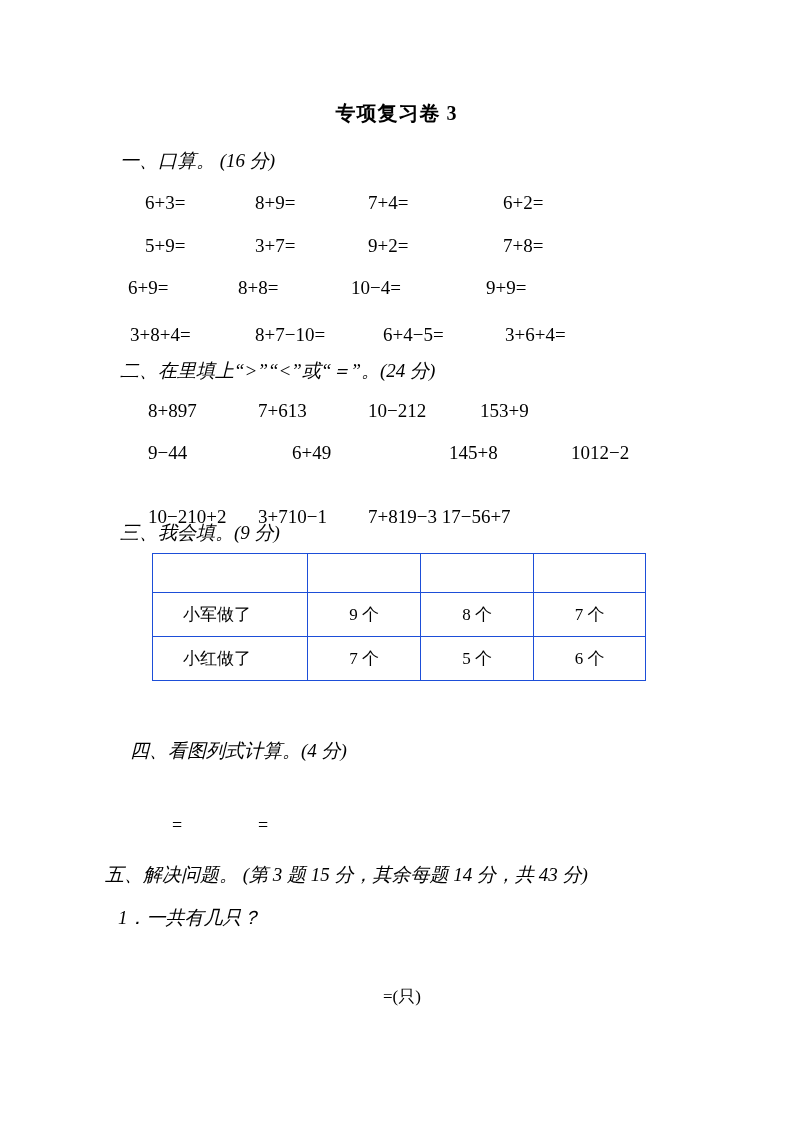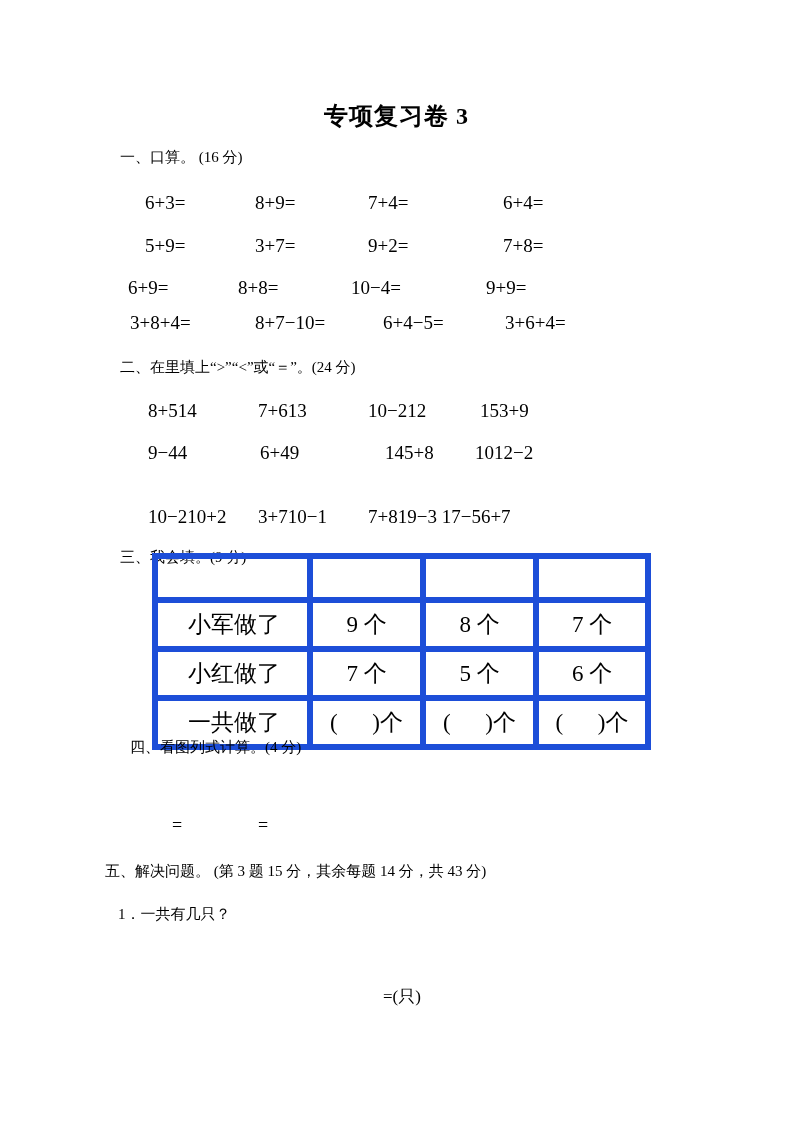--- a/index.html
+++ b/index.html
@@ -11,28 +11,29 @@
     color: #000000;
     font-family: "Liberation Serif", "DejaVu Serif", serif;
     overflow: hidden;
   }
   .title {
     position: absolute;
     top: 100px;
     left: 0;
     width: 100%;
     text-align: center;
-    font-size: 24px;
+    font-size: 20px;
     font-weight: bold;
     letter-spacing: 1px;
   }
   .heading {
     position: absolute;
-    font-size: 15px;
+    font-size: 19px;
     white-space: pre;
+    font-style: italic;
   }
   .prob-row {
     position: absolute;
     display: flex;
     font-size: 19px;
     white-space: pre;
   }
   
   .s1 .c1 { width: 110px; }
   .s1 .c2 { width: 113px; }
@@ -52,22 +53,22 @@
   .s2c .c2 { width: 110px; }
 
   table.fill-table {
     position: absolute;
     top: 553px;
     left: 152px;
     border-collapse: collapse;
     table-layout: fixed;
   }
   table.fill-table td {
-    border: 6px solid #1d4ed8;
-    font-size: 23px;
+    border: 1px solid #1d4ed8;
+    font-size: 17px;
     white-space: pre;
     padding: 0;
   }
   table.fill-table tr.hdr td { height: 38px; }
   table.fill-table tr.bod td { height: 43px; }
   td.lbl { text-align: left; padding-left: 30px !important; }
   td.val { text-align: center; }
 
   .eq {
     position: absolute;
@@ -84,62 +85,62 @@
 <div class="page">
 
   <div class="title">专项复习卷 3</div>
 
   <div class="heading" style="top:148px; left:120px;">一、口算。 (16 分)</div>
 
   <div class="prob-row s1" style="top:192px; left:145px;">
     <span class="c1">6+3=</span>
     <span class="c2">8+9=</span>
     <span class="c3">7+4=</span>
-    <span class="c4">6+4=</span>
+    <span class="c4">6+2=</span>
   </div>
   <div class="prob-row s1" style="top:235px; left:145px;">
     <span class="c1">5+9=</span>
     <span class="c2">3+7=</span>
     <span class="c3">9+2=</span>
     <span class="c4">7+8=</span>
   </div>
   <div class="prob-row s1" style="top:277px; left:128px;">
     <span class="c1">6+9=</span>
     <span class="c2">8+8=</span>
     <span class="c3">10−4=</span>
     <span class="c4">9+9=</span>
   </div>
-  <div class="prob-row s1w" style="top:312px; left:130px;">
+  <div class="prob-row s1w" style="top:324px; left:130px;">
     <span class="c1">3+8+4=</span>
     <span class="c2">8+7−10=</span>
     <span class="c3">6+4−5=</span>
     <span class="c4">3+6+4=</span>
   </div>
 
   <div class="heading" style="top:358px; left:120px;">二、在里填上“&gt;”“&lt;”或“＝”。(24 分)</div>
 
   <div class="prob-row s2a" style="top:400px; left:148px;">
-    <span class="c1">8+514</span>
+    <span class="c1">8+897</span>
     <span class="c2">7+613</span>
     <span class="c3">10−212</span>
     <span class="c4">153+9</span>
   </div>
-  <div class="prob-row s2b" style="top:442px; left:148px;">
+  <div class="prob-row s2b" style="top:442px; left:148px;gap:32px;">
     <span class="c1">9−44</span>
     <span class="c2">6+49</span>
     <span class="c3">145+8</span>
     <span class="c4">1012−2</span>
   </div>
   <div class="prob-row s2c" style="top:506px; left:148px;">
     <span class="c1">10−210+2</span>
     <span class="c2">3+710−1</span>
     <span class="c3">7+819−3 17−56+7</span>
   </div>
 
-  <div class="heading" style="top:520px; left:120px;margin-top:28px;">三、我会填。(9 分)</div>
+  <div class="heading" style="top:520px; left:120px;">三、我会填。(9 分)</div>
 
   <table class="fill-table">
     <colgroup>
       <col style="width:155px">
         <col style="width:113px">
         <col style="width:113px">
         <col style="width:112px">
     </colgroup>
     <tbody>
         <tr class="hdr">
@@ -153,26 +154,20 @@
       <td class="val">9 个</td>
       <td class="val">8 个</td>
       <td class="val">7 个</td>
     </tr>
     <tr class="bod">
       <td class="lbl">小红做了</td>
       <td class="val">7 个</td>
       <td class="val">5 个</td>
       <td class="val">6 个</td>
     </tr>
-    <tr class="bod">
-      <td class="lbl">一共做了</td>
-      <td class="val">(      )个</td>
-      <td class="val">(      )个</td>
-      <td class="val">(      )个</td>
-    </tr>
   </tbody>
     </table>
 
   <div class="heading" style="top:738px; left:130px;">四、看图列式计算。(4 分)</div>
   <span class="eq" style="top:815px; left:172px;">=</span>
   <span class="eq" style="top:815px; left:258px;">=</span>
 
   <div class="heading" style="top:862px; left:105px;">五、解决问题。 (第 3 题 15 分，其余每题 14 分，共 43 分)</div>
   <div class="heading" style="top:905px; left:118px;">1．一共有几只？</div>
   <div class="answer-line" style="top:985px; left:383px;">=(只)</div>

